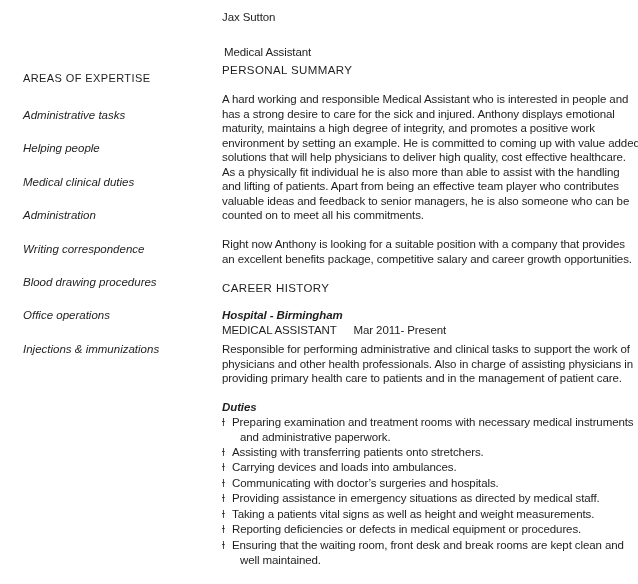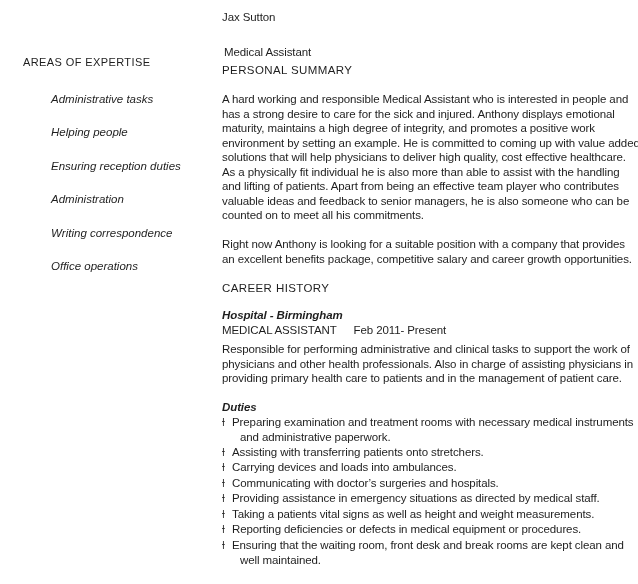--- a/index.html
+++ b/index.html
@@ -11,31 +11,31 @@
     background: #ffffff;
     overflow: hidden;
     font-family: "Liberation Sans", sans-serif;
     color: #1e1e1e;
   }
 
   
   .sidebar {
     position: absolute;
     left: 23px;
-    top: 56px;
+    top: 72px;
     width: 185px;
   }
   .sidebar-title {
     font-size: 11px;
     line-height: 13px;
     letter-spacing: 0.4px;
     margin-bottom: 24px;
     white-space: nowrap;
   }
-  .expertise-list { list-style: none; margin-left: 28px; }
+  .expertise-list { list-style: none; }
   .expertise-item {
     font-style: italic;
     font-size: 11.5px;
     line-height: 13px;
     margin-bottom: 20.4px;
     white-space: nowrap;
   }
 
   
   .main {
@@ -113,52 +113,54 @@
     <ul class="expertise-list">
 
         <li class="expertise-item">Administrative tasks</li>
 
         <li class="expertise-item">Helping people</li>
 
 
 
 
 
-        <li class="expertise-item">Ensuring reception duties</li>
+        <li class="expertise-item">Medical clinical duties</li>
 
 
         <li class="expertise-item">Administration</li>
 
         <li class="expertise-item">Writing correspondence</li>
 
 
+        <li class="expertise-item">Blood drawing procedures</li>
 
         <li class="expertise-item">Office operations</li>
 
+        <li class="expertise-item">Injections &amp; immunizations</li>
       </ul>
   </aside>
 
   <main class="main">
     <div class="name">Jax Sutton</div>
 
     <div class="job-title">Medical Assistant</div>
 
     <div class="section-title">PERSONAL SUMMARY</div>
 
     <p class="para summary-1">A hard working and responsible Medical Assistant who is interested in people and has a strong desire to care for the sick and injured. Anthony displays emotional maturity, maintains a high degree of integrity, and promotes a positive work environment by setting an example. He is committed to coming up with value added solutions that will help physicians to deliver high quality, cost effective healthcare. As a physically fit individual he is also more than able to assist with the handling and lifting of patients. Apart from being an effective team player who contributes valuable ideas and feedback to senior managers, he is also someone who can be counted on to meet all his commitments.</p>
 
     <p class="para summary-2">Right now Anthony is looking for a suitable position with a company that provides an excellent benefits package, competitive salary and career growth opportunities.</p>
 
     <div class="section-title career">CAREER HISTORY</div>
 
     <div class="employer">Hospital - Birmingham</div>
 
     <div class="role-row">
       <span class="role-title">MEDICAL ASSISTANT</span>
-      <span class="role-dates">Feb 2011- Present</span>
+      <span class="role-dates">Mar 2011- Present</span>
     </div>
 
     <p class="role-desc">Responsible for performing administrative and clinical tasks to support the work of physicians and other health professionals. Also in charge of assisting physicians in providing primary health care to patients and in the management of patient care.</p>
 
     <div class="duties-title">Duties</div>
 
     <ul class="duties-list">
 
         <li class="duty-item"><span class="bullet">Ɨ</span><span>Preparing examination and treatment rooms with necessary medical instruments and administrative paperwork.</span></li>
 

